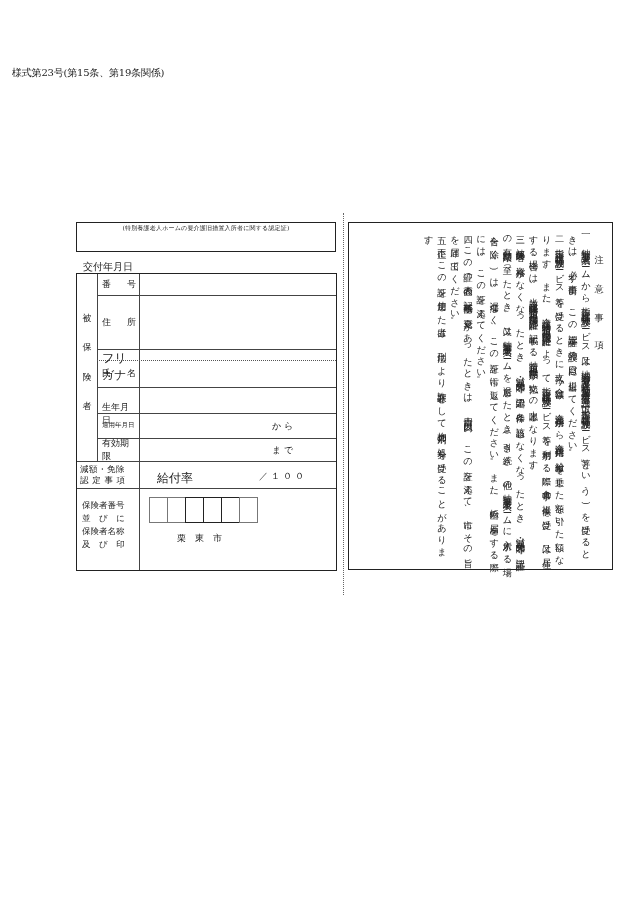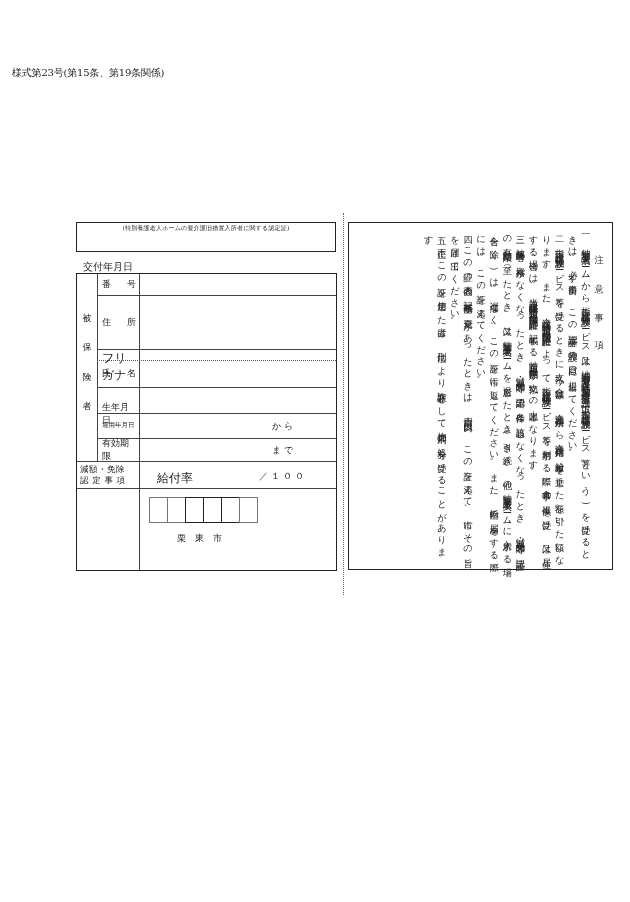--- a/index.html
+++ b/index.html
@@ -89,20 +89,26 @@
   <div class="hline full" style="top:187px;"></div>
 
   <div class="cell" style="left:3px;top:190px;width:60px;font-size:8.5px;line-height:11px;letter-spacing:0.5px;">
     <div>減額・免除</div>
     <div>認 定 事 項</div>
   </div>
   <div class="cell" style="left:80px;top:196px;font-size:12px;">給付率</div>
   <div class="cell" style="left:182px;top:196px;letter-spacing:3px;">／１００</div>
   <div class="hline full" style="top:214px;"></div>
 
+  <div class="cell" style="left:5px;top:225px;width:58px;font-size:8.5px;line-height:13px;">
+    <div>保険者番号</div>
+    <div>並　び　に</div>
+    <div>保険者名称</div>
+    <div>及　び　印</div>
+  </div>
   <div class="cell" style="left:100px;top:258px;font-size:9px;">栗　東　市</div>
 </div>
 
 <div class="insurer-boxes">
   <div class="ibox"></div>
   <div class="ibox"></div>
   <div class="ibox bold"></div>
   <div class="ibox bold"></div>
   <div class="ibox bold"></div>
   <div class="ibox"></div>

